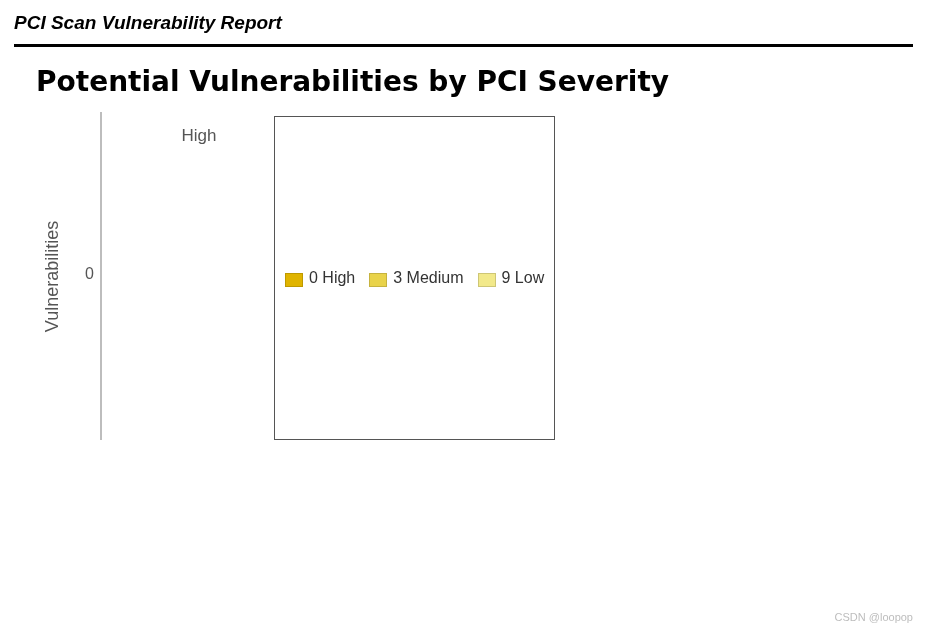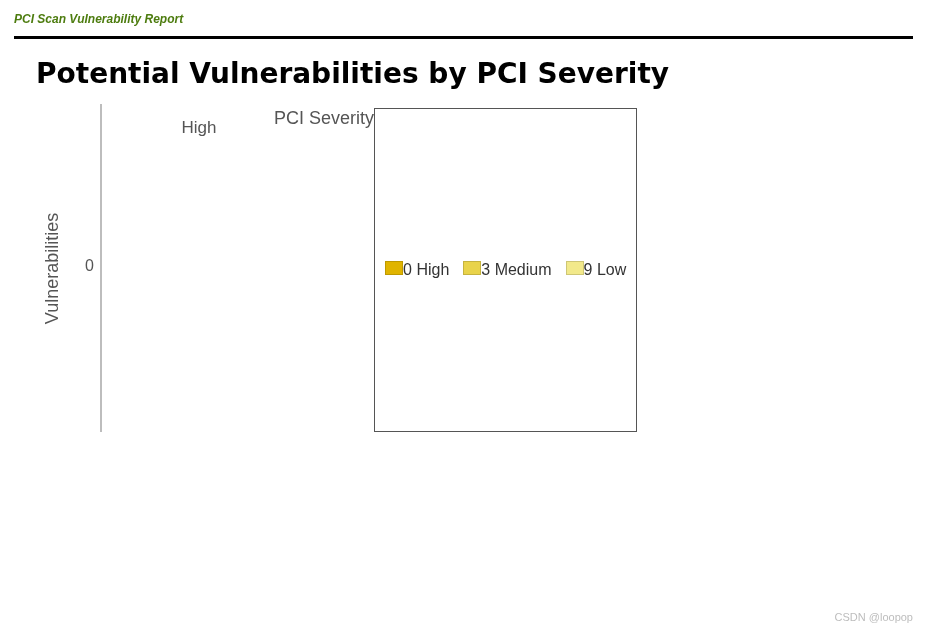--- a/index.html
+++ b/index.html
@@ -12,22 +12,22 @@
   .page {
     width: 927px;
     height: 631px;
     position: relative;
     box-sizing: border-box;
     padding: 10px 14px 0 14px;
   }
   .report-header {
     font-style: italic;
     font-weight: bold;
-    font-size: 12px;
-    color: #4d7c0f;
+    font-size: 19px;
+    color: #000000;
     padding: 2px 0 8px 0;
   }
   .hr-line {
     border: none;
     border-top: 3px solid #000;
     margin: 2px 0 18px 0;
   }
   .chart-block {
     padding: 0 22px 0 22px;
   }
@@ -154,22 +154,22 @@
     display: flex;
     gap: 14px;
     align-items: center;
     border: 1px solid #555;
     padding: 4px 10px;
     font-size: 16px;
     color: #333;
   }
   .legend-item {
     display: flex;
-    align-items: flex-start;
-    gap: 0;
+    align-items: flex-end;
+    gap: 6px;
   }
   .swatch {
     width: 16px;
     height: 12px;
     display: inline-block;
     border: 1px solid rgba(0,0,0,0.15);
   }
   .sw-high   { background: #e0b400; }
   .sw-medium { background: #e9d34a; }
   .sw-low    { background: #f2e98a; }
@@ -212,21 +212,20 @@
             <div class="bar3d bar-high"></div>
             <div class="bar3d bar-medium"></div>
             <div class="bar3d bar-low"></div>
           </div>
         </div>
 
         <div class="xtick-row">
           <span>High</span>
         </div>
 
-        <div class="xlabel">PCI Severity</div>
 
         <div class="legend-wrap">
           <div class="legend">
             <div class="legend-item">
               <span class="swatch sw-high"></span>
               <span>0 High</span>
             </div>
             <div class="legend-item">
               <span class="swatch sw-medium"></span>
               <span>3 Medium</span>

